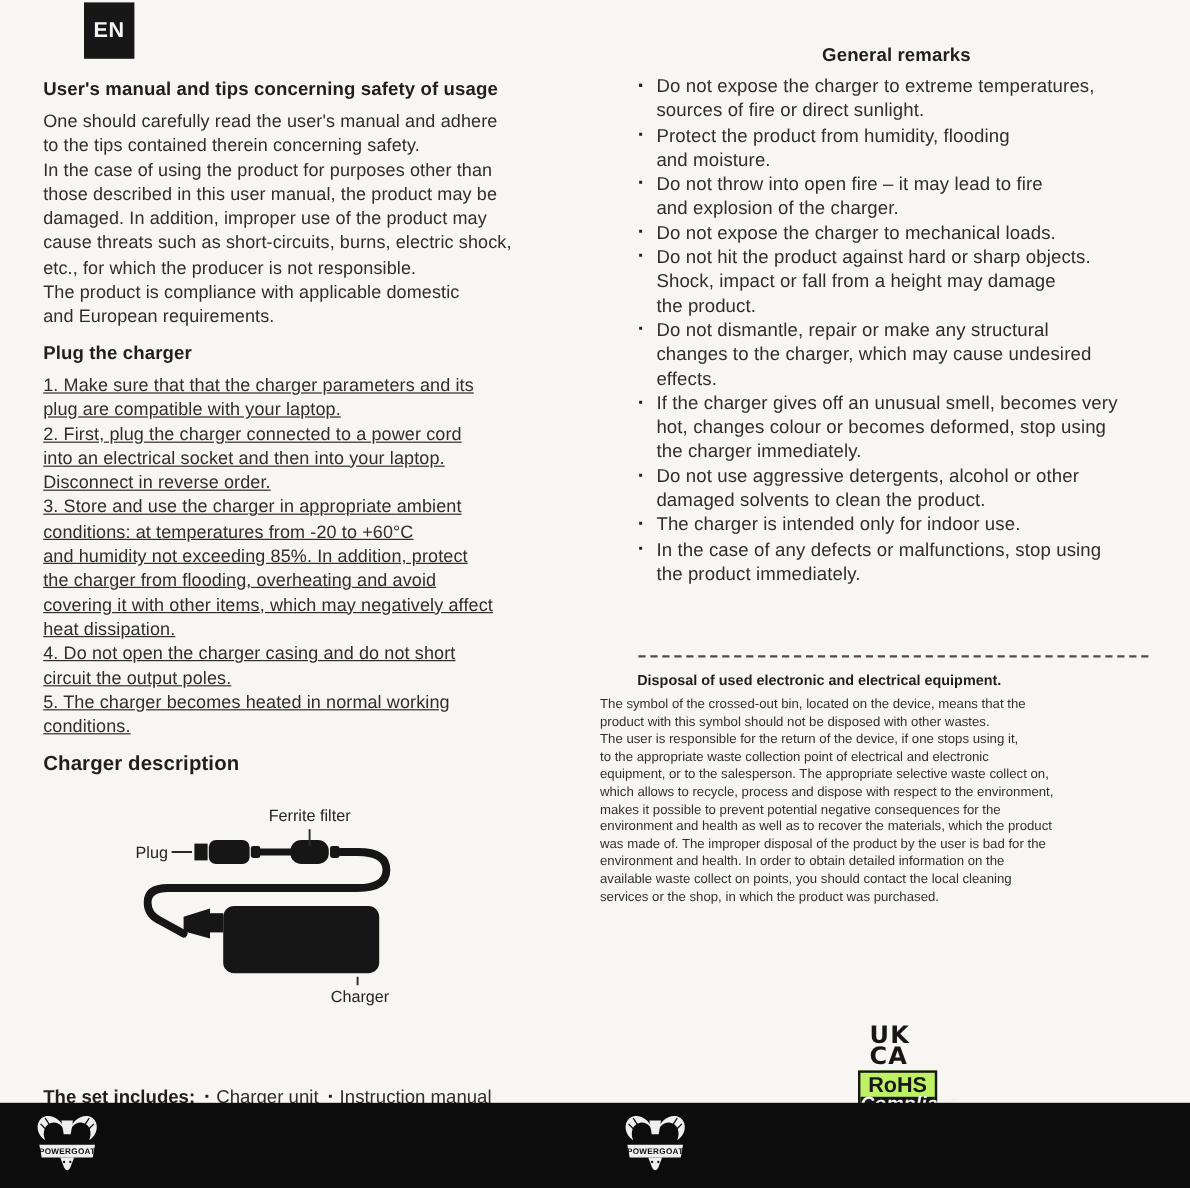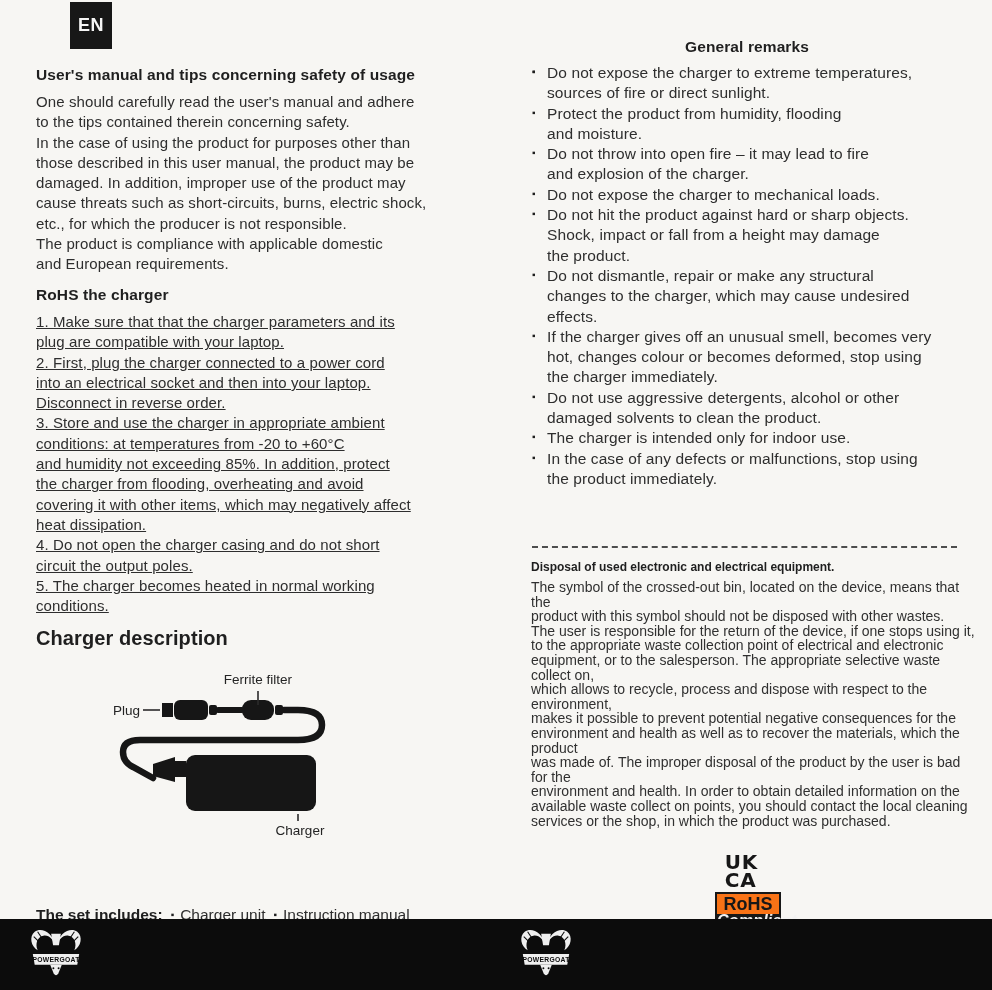--- a/index.html
+++ b/index.html
@@ -21,21 +21,21 @@
     left:35px; top:2px; width:42px; height:47px; background:#171717;
     display:flex; align-items:center; justify-content:center;
     color:#f5f5f5; font-weight:bold; font-size:18px; letter-spacing:0.5px;margin-left:35px;
   }
 
   
   .safety-heading { left:36px; top:66px; width:456px; }
   .safety-body    { left:36px; top:92px; width:458px; }
   .using-heading  { left:36px; top:286px; width:456px; }
   .using-body     { left:36px; top:312px; width:458px;text-decoration:underline; }
-  .desc-heading   { left:36px; top:627px; width:456px; font-size:20px; }
+  .desc-heading   { left:36px; top:627px; width:456px; font-size:17px; }
   .diagram        { left:36px; top:658px; }
   .set-includes   { left:36px; top:858px; width:458px; font-size:15.5px; color:#2e2e2e;margin-top:48px; }
   .set-includes b { color:#1f1f1f; }
   .set-includes .blt { font-size:10px; vertical-align:2px; padding:0 6px 0 8px; color:#1f1f1f; }
 
   .general-heading { left:531px; top:38px; width:432px;text-align:center; }
   .bullets {
     left:531px; top:63px; width:436px;
     margin:0; padding:0; list-style:none;
   }
@@ -44,34 +44,34 @@
     font-size:15.5px; line-height:20.3px; color:#2e2e2e; letter-spacing:0.1px;
   }
   .bullets .blt {
     position:absolute; left:1px; top:-1px; font-size:10px; line-height:20.3px; color:#1f1f1f;
   }
 
   .dashed-divider { left:532px; top:546px; width:425px; height:0; border-top:2px dashed #4d4d4d; }
 
   .disposal-heading { left:531px; top:560px; width:440px; font-size:12px; font-weight:bold; color:#1f1f1f; }
   .disposal-body {
-    left:531px; top:580px; width:444px;
-    font-size:14px; line-height:14.6px; white-space:pre-line; color:#303030;
+    left:500px; top:580px; width:444px;
+    font-size:11px; line-height:14.6px; white-space:pre-line; color:#303030;
   }
 
   
   .certs { left:702px; top:848px; display:flex; align-items:center;flex-direction:column; }
   .ukca {
     font-weight:bold; font-size:20px; line-height:17.5px; letter-spacing:1px;
     color:#171717; margin-top:6px;
     font-family:"DejaVu Sans", sans-serif;
   }
   .rohs {
     margin-left:13px; margin-top:3px; border:2.2px solid #171717; width:62px; text-align:center;
-    background:#f97316;
+    background:#bef264;
   }
   .rohs-top { font-weight:bold; font-size:18px; line-height:20px; color:#171717; }
   .rohs-bottom { background:#171717; color:#f2f2f2; font-size:16px; line-height:13px; font-weight:bold; letter-spacing:0.2px;font-style:italic; }
   .ce {
     margin-left:3px; margin-top:2px; font-size:26px; font-weight:bold; letter-spacing:4px;
     color:#1a1a1a; font-family:"DejaVu Sans", sans-serif;
   }
   .recycle { margin-left:8px; margin-top:0px; font-size:31px; color:#141414; font-family:"DejaVu Sans", sans-serif; }
   .weee { margin-left:10px; margin-top:3px; }
 
@@ -94,21 +94,21 @@
 <div class="abs body-text safety-body">One should carefully read the user's manual and adhere
 to the tips contained therein concerning safety.
 In the case of using the product for purposes other than
 those described in this user manual, the product may be
 damaged. In addition, improper use of the product may
 cause threats such as short-circuits, burns, electric shock,
 etc., for which the producer is not responsible.
 The product is compliance with applicable domestic
 and European requirements.</div>
 
-<div class="abs heading using-heading">RoHS the charger</div>
+<div class="abs heading using-heading">Plug the charger</div>
 <div class="abs body-text using-body">1. Make sure that that the charger parameters and its
 plug are compatible with your laptop.
 2. First, plug the charger connected to a power cord
 into an electrical socket and then into your laptop.
 Disconnect in reverse order.
 3. Store and use the charger in appropriate ambient
 conditions: at temperatures from -20 to +60°C
 and humidity not exceeding 85%. In addition, protect
 the charger from flooding, overheating and avoid
 covering it with other items, which may negatively affect

